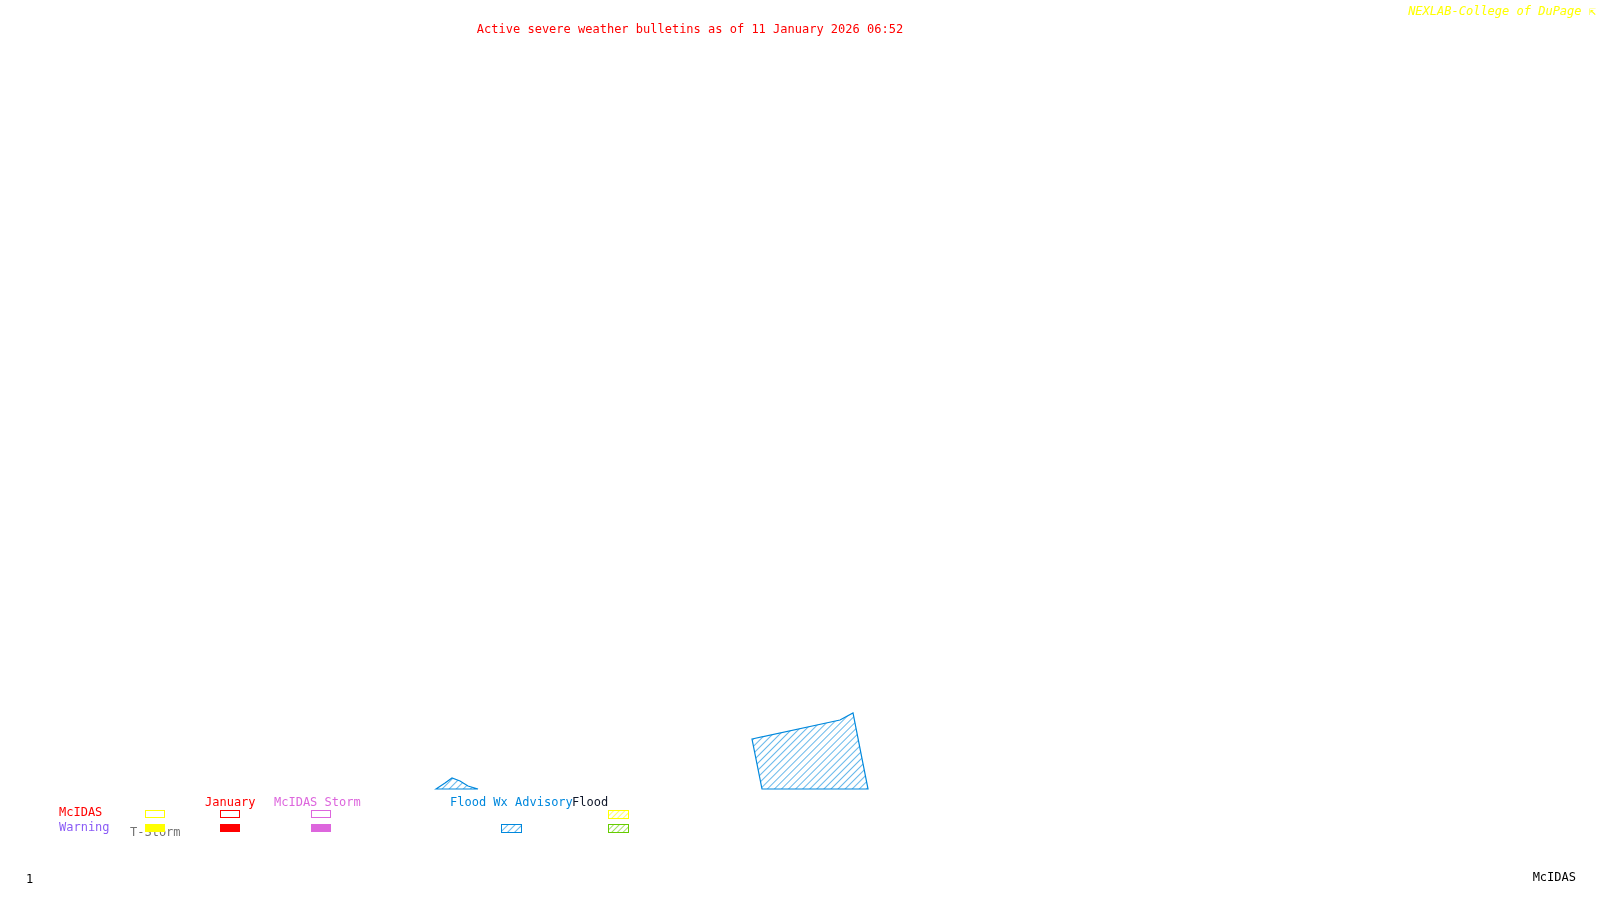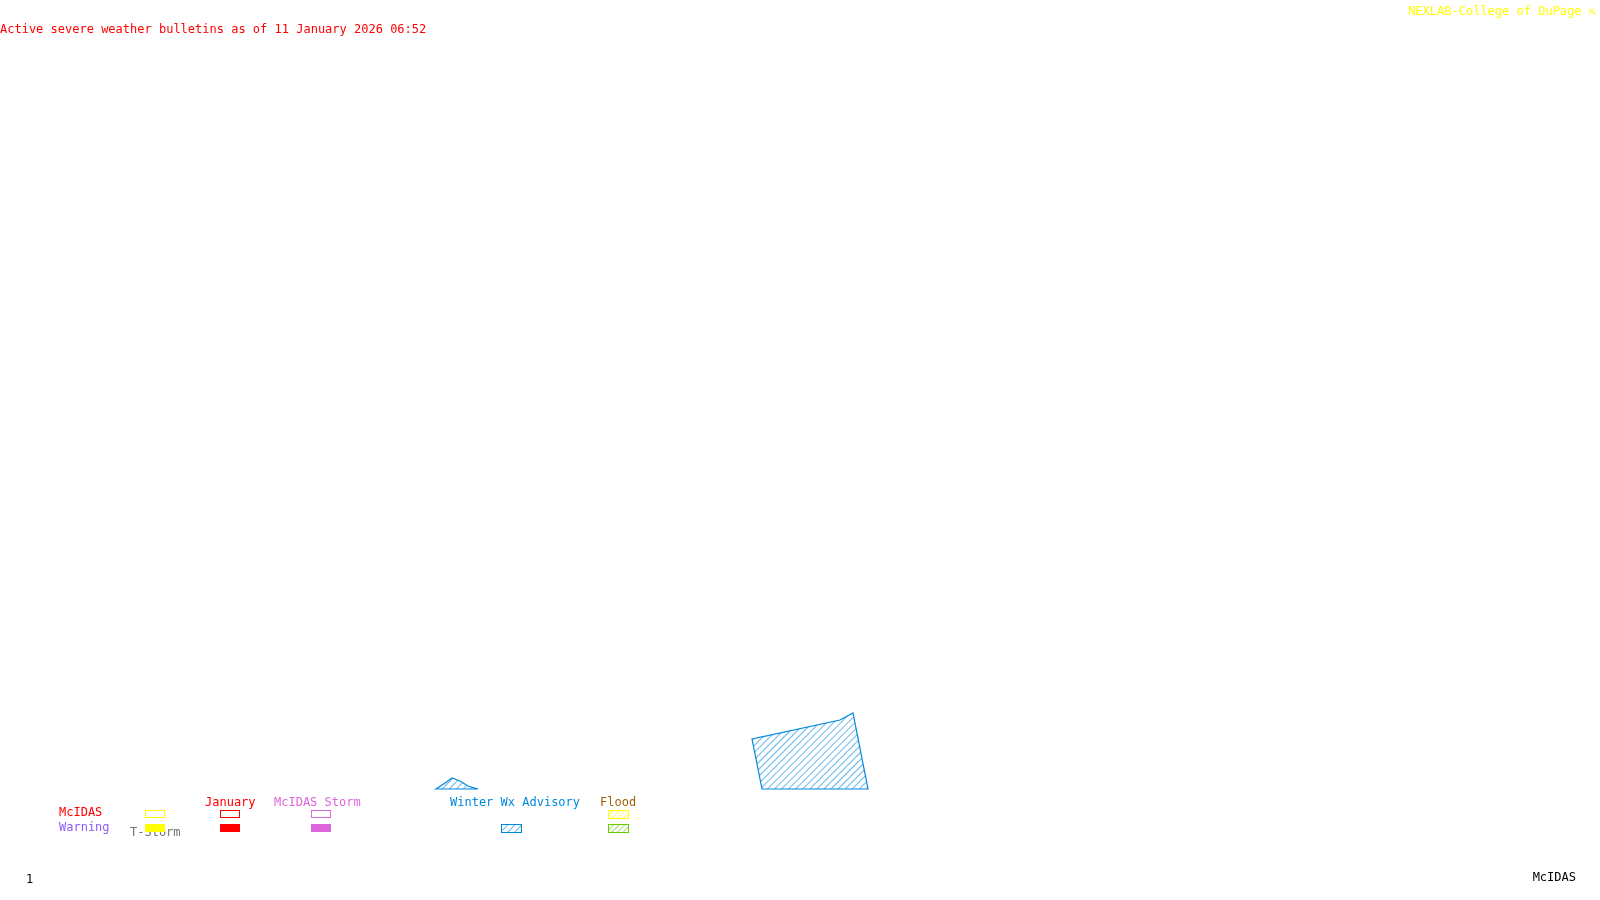--- a/index.html
+++ b/index.html
@@ -1,20 +1,20 @@
 <!DOCTYPE html>
 <html><head>
 <meta charset="utf-8">
 <style>
   html, body { margin:0; padding:0; background:#ffffff; }
   body { width:1600px; height:900px; position:relative; overflow:hidden;
          font-family:"DejaVu Sans Mono", monospace; font-size:12px; }
   .abs { position:absolute; white-space:nowrap; }
-  .title { left:0; width:1380px; top:22px; text-align:left; color:#ff0000; }
-  .credit { right:4px; top:4px; color:#ffff00; }
+  .title { left:0; width:1380px; top:22px; text-align:center; color:#ff0000; }
+  .credit { right:4px; top:4px; color:#ffff00;font-style:italic; }
   .frame-num { left:26px; top:872px; color:#000; }
   .mcidas { right:24px; top:870px; color:#000; }
   .lbl { font-size:12px; }
   .swatch { position:absolute; width:20px; height:8px; box-sizing:border-box; }
   .outline { border:1px solid; background:transparent; }
   svg { position:absolute; left:0; top:0; }
 </style>
 </head>
 <body>
 
@@ -48,26 +48,26 @@
 <div class="swatch" style="left:145px;top:824px;background:#ffff00"></div>
 
 <div class="abs lbl" style="left:205px;top:795px;color:#ff0000">January</div>
 <div class="swatch outline" style="left:220px;top:810px;border-color:#ff0000"></div>
 <div class="swatch" style="left:220px;top:824px;background:#ff0000"></div>
 
 <div class="abs lbl" style="left:274px;top:795px;color:#dd66dd">McIDAS Storm</div>
 <div class="swatch outline" style="left:311px;top:810px;border-color:#dd66dd"></div>
 <div class="swatch" style="left:311px;top:824px;background:#dd66dd"></div>
 
-<div class="abs lbl" style="left:450px;top:795px;color:#0088dd">Winter Wx Advisory</div>
+<div class="abs lbl" style="left:450px;top:795px;color:#0088dd">Flood Wx Advisory</div>
 <svg class="swatch" style="left:501px;top:824px;width:21px;height:9px">
   <rect x="0.5" y="0.5" width="20" height="8" fill="url(#hatchBlue)" stroke="#0088dd"></rect>
 </svg>
 
-<div class="abs lbl" style="left:600px;top:795px;color:#a16207">Flood</div>
+<div class="abs lbl" style="left:572px;top:795px;color:#0f172a">Flood</div>
 <svg class="swatch" style="left:608px;top:810px;width:21px;height:9px">
   <rect x="0.5" y="0.5" width="20" height="8" fill="url(#hatchYellow)" stroke="#ffff00"></rect>
 </svg>
 <svg class="swatch" style="left:608px;top:824px;width:21px;height:9px">
   <rect x="0.5" y="0.5" width="20" height="8" fill="url(#hatchGreen)" stroke="#66cc00"></rect>
 </svg>
 
 <div class="abs frame-num">1</div>
 <div class="abs mcidas">McIDAS</div>
 

